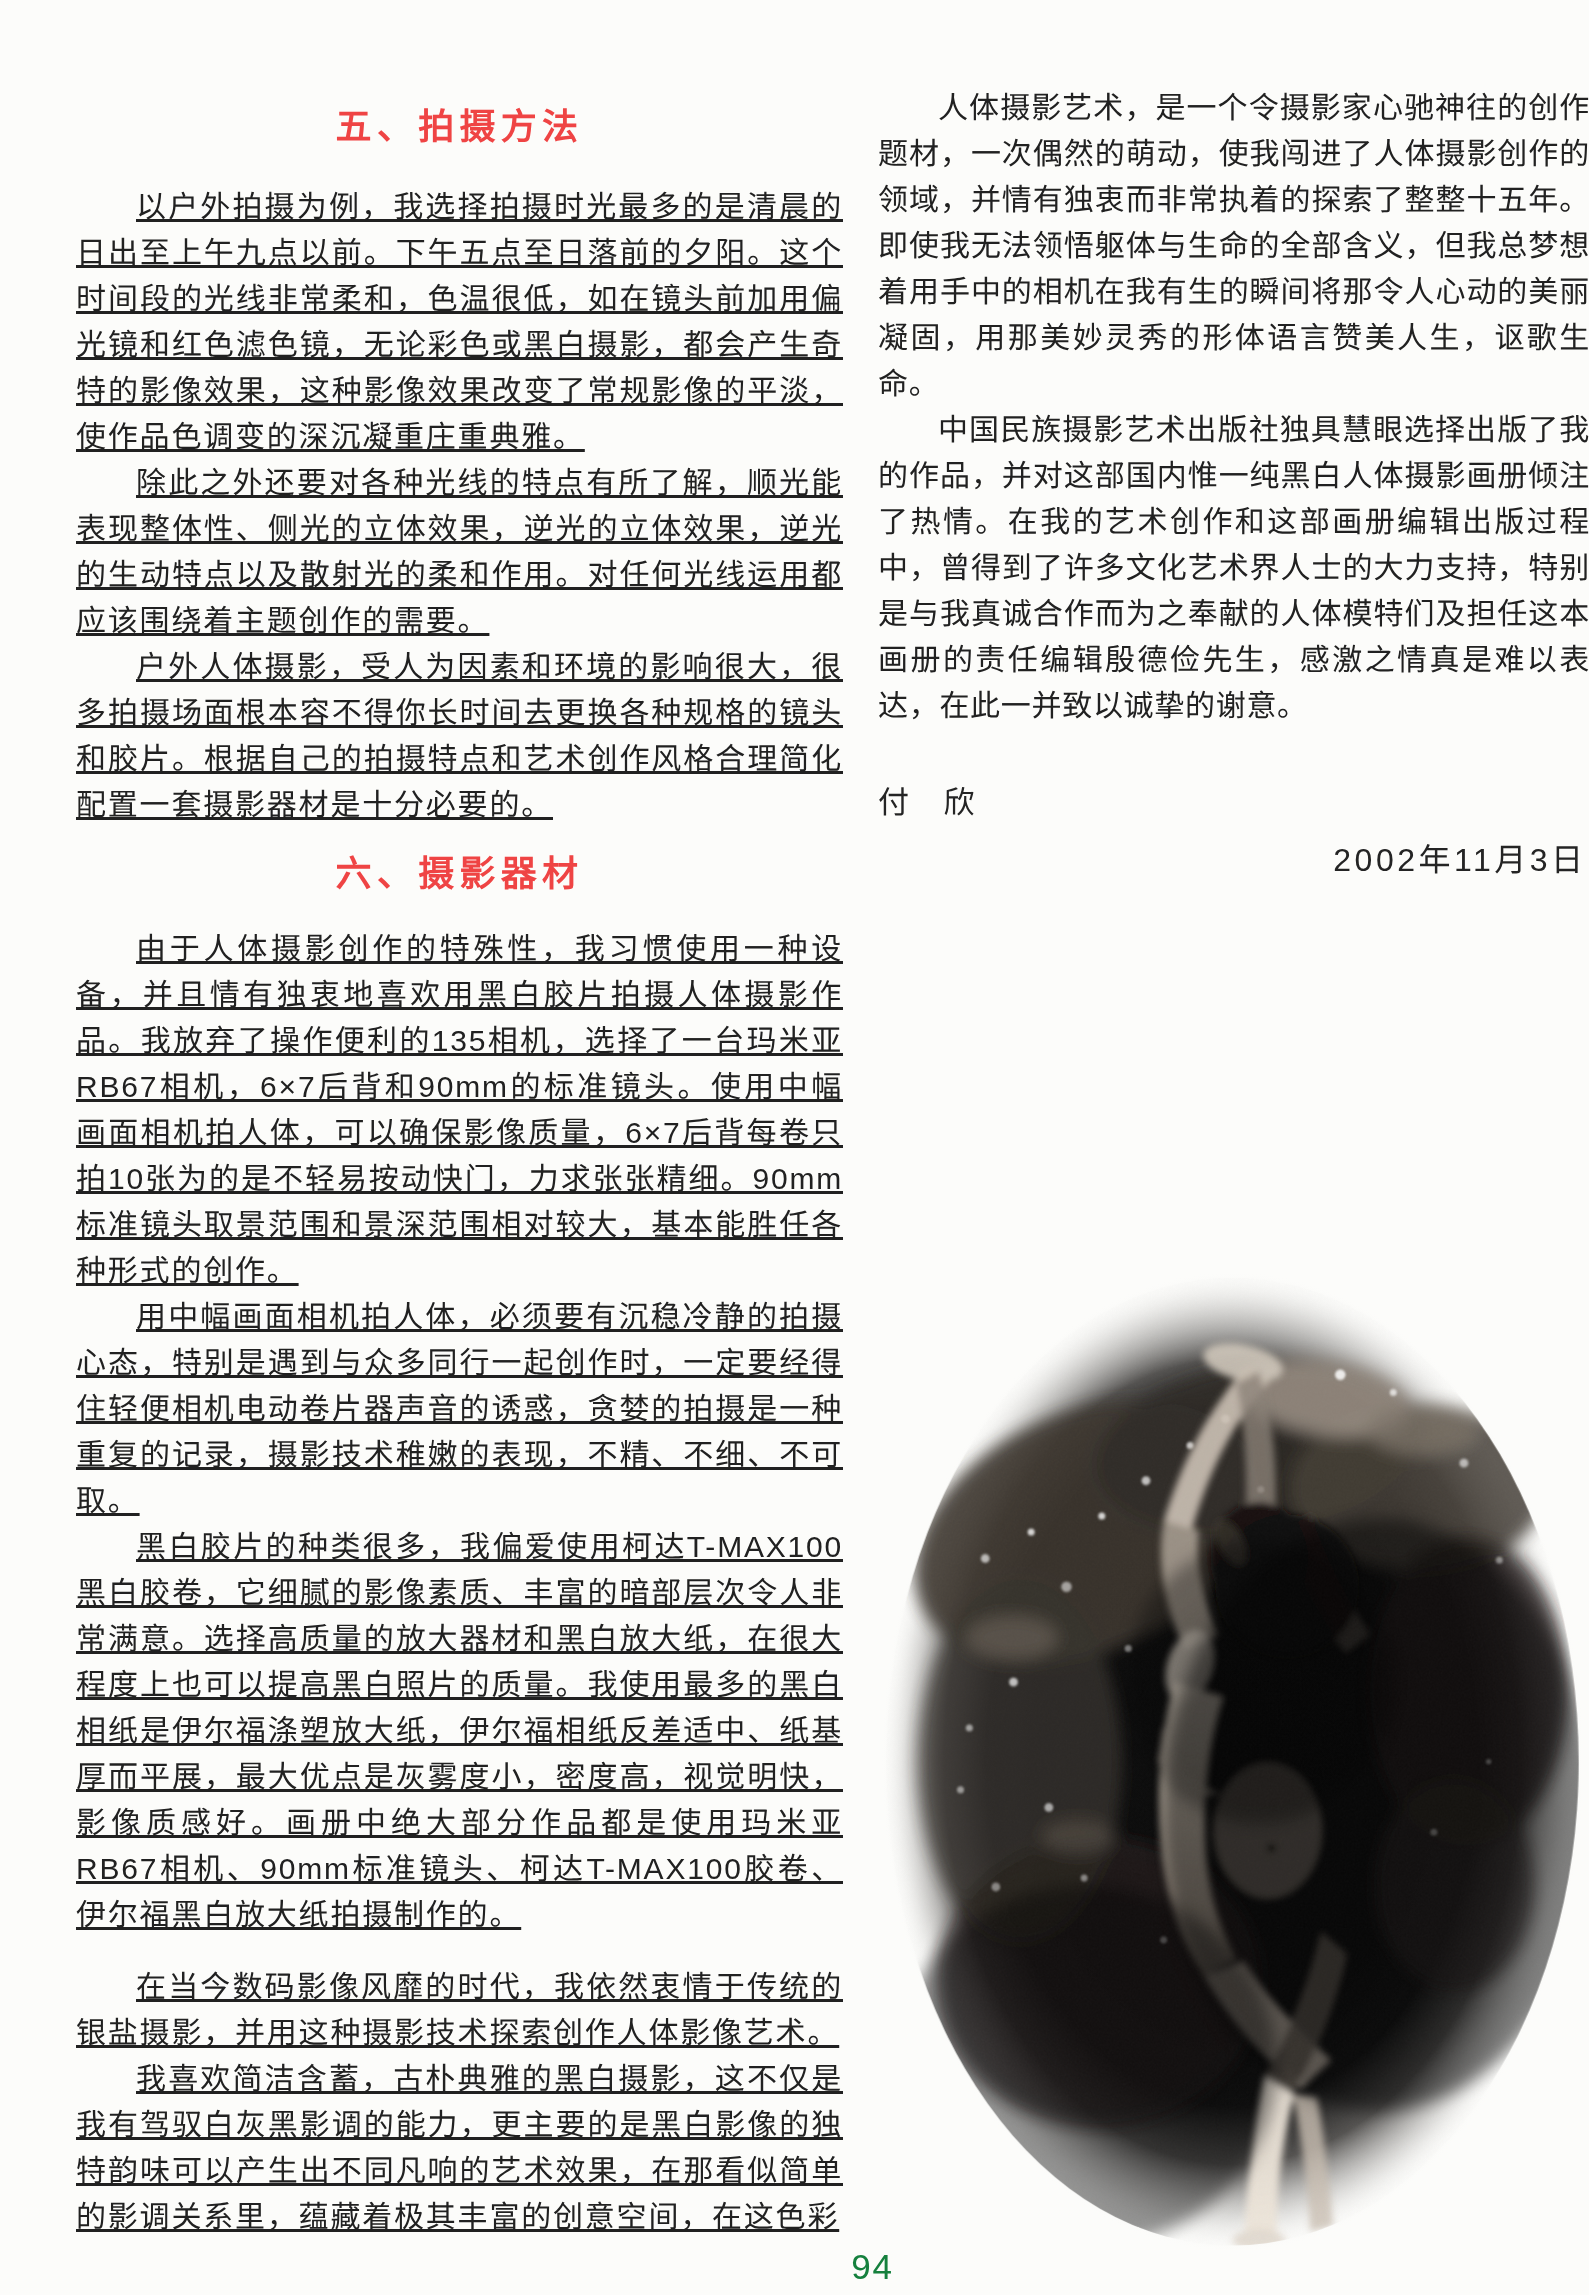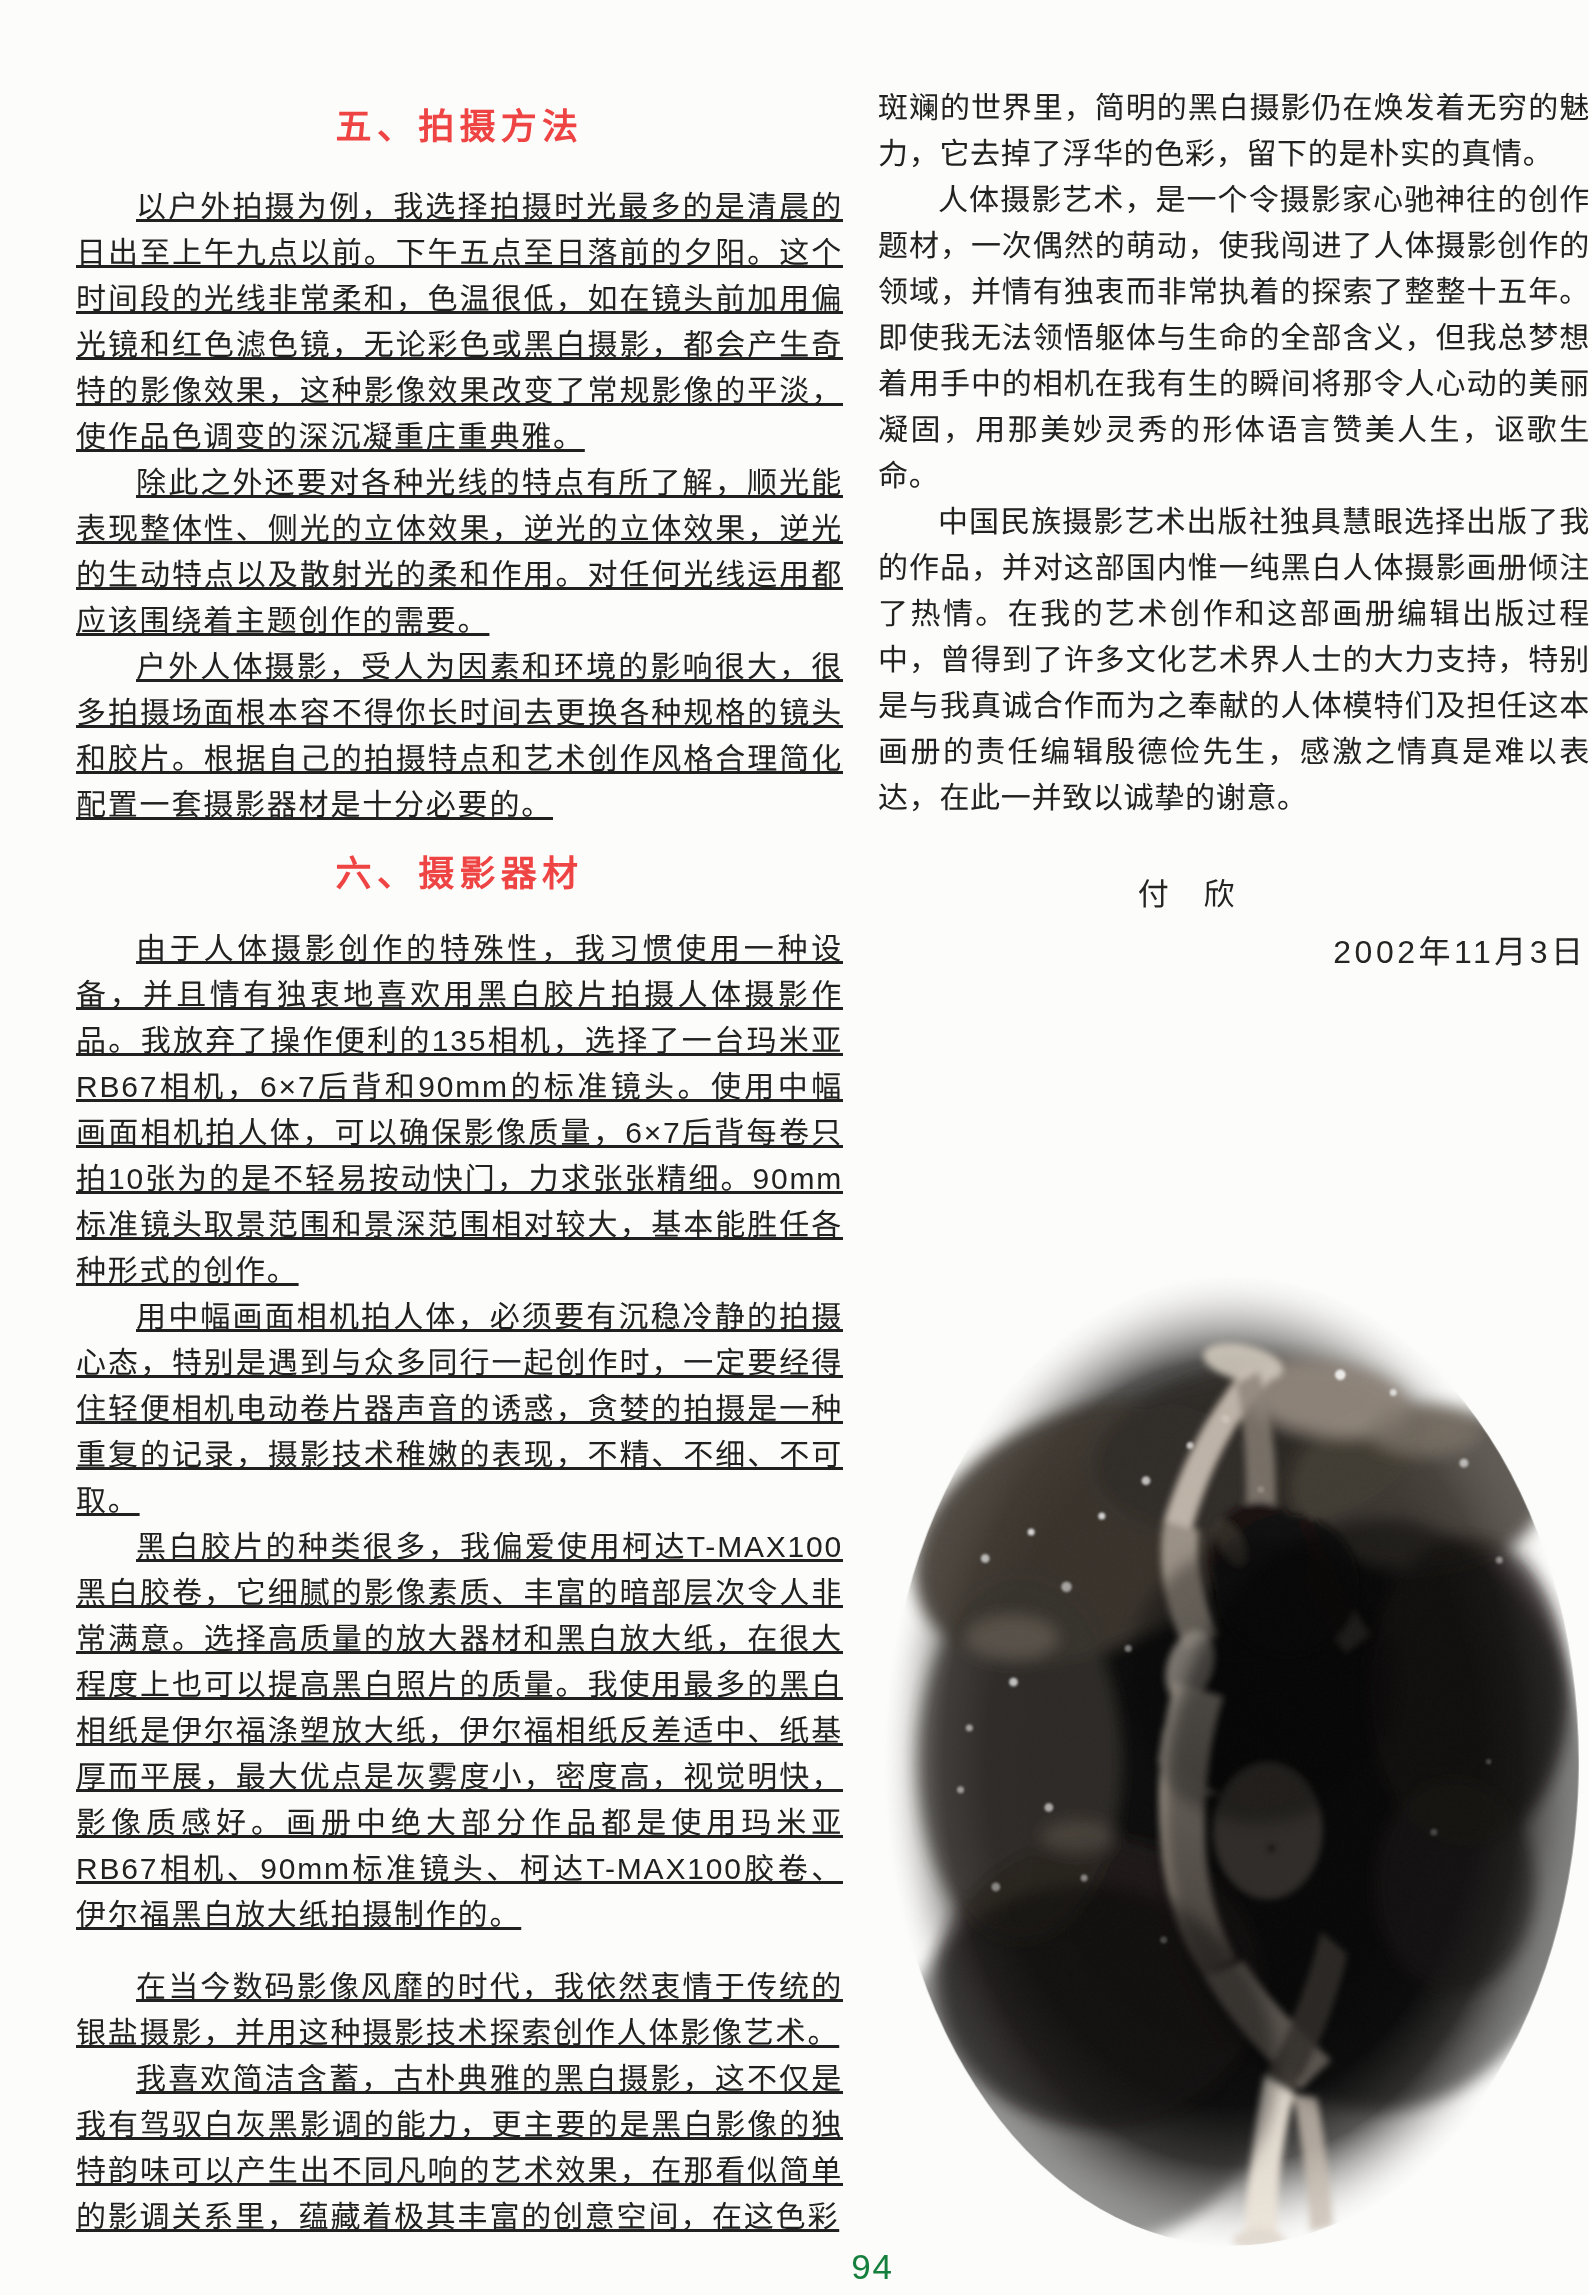--- a/index.html
+++ b/index.html
@@ -35,21 +35,21 @@
     font-weight:700;
     letter-spacing:5.3px;
     text-align:center;
     color:#ef4444;
   }
   h2.section-heading.second{margin:16px 0 30px 0;}
   .signature{
     margin-top:48px;
     font-size:31px;
     letter-spacing:1.8px;
-    text-align:center;
+    text-align:left;
     padding-right:94px;
     color:#242424;
   }
   .pub-date{
     margin-top:12.4px;
     font-size:32px;
     letter-spacing:3.5px;
     text-align:right;
     padding-right:3.5px;
     color:#242424;
@@ -83,21 +83,20 @@
 
     <h2 class="section-heading second">六、摄影器材</h2>
     <p class="indent">由于人体摄影创作的特殊性，我习惯使用一种设备，并且情有独衷地喜欢用黑白胶片拍摄人体摄影作品。我放弃了操作便利的135相机，选择了一台玛米亚RB67相机，6×7后背和90mm的标准镜头。使用中幅画面相机拍人体，可以确保影像质量，6×7后背每卷只拍10张为的是不轻易按动快门，力求张张精细。90mm标准镜头取景范围和景深范围相对较大，基本能胜任各种形式的创作。</p>
     <p class="indent">用中幅画面相机拍人体，必须要有沉稳冷静的拍摄心态，特别是遇到与众多同行一起创作时，一定要经得住轻便相机电动卷片器声音的诱惑，贪婪的拍摄是一种重复的记录，摄影技术稚嫩的表现，不精、不细、不可取。</p>
     <p class="indent">黑白胶片的种类很多，我偏爱使用柯达T-MAX100黑白胶卷，它细腻的影像素质、丰富的暗部层次令人非常满意。选择高质量的放大器材和黑白放大纸，在很大程度上也可以提高黑白照片的质量。我使用最多的黑白相纸是伊尔福涤塑放大纸，伊尔福相纸反差适中、纸基厚而平展，最大优点是灰雾度小，密度高，视觉明快，影像质感好。画册中绝大部分作品都是使用玛米亚RB67相机、90mm标准镜头、柯达T-MAX100胶卷、伊尔福黑白放大纸拍摄制作的。</p>
     <p class="indent gap-before">在当今数码影像风靡的时代，我依然衷情于传统的银盐摄影，并用这种摄影技术探索创作人体影像艺术。</p>
     <p class="indent">我喜欢简洁含蓄，古朴典雅的黑白摄影，这不仅是我有驾驭白灰黑影调的能力，更主要的是黑白影像的独特韵味可以产生出不同凡响的艺术效果，在那看似简单的影调关系里，蕴藏着极其丰富的创意空间，在这色彩</p>
   </div>
 
   <div class="col col-right">
-    <p class="noindent">斑斓的世界里，简明的黑白摄影仍在焕发着无穷的魅力，它去掉了浮华的色彩，留下的是朴实的真情。</p>
     <p class="indent">人体摄影艺术，是一个令摄影家心驰神往的创作题材，一次偶然的萌动，使我闯进了人体摄影创作的领域，并情有独衷而非常执着的探索了整整十五年。即使我无法领悟躯体与生命的全部含义，但我总梦想着用手中的相机在我有生的瞬间将那令人心动的美丽凝固，用那美妙灵秀的形体语言赞美人生，讴歌生命。</p>
     <p class="indent">中国民族摄影艺术出版社独具慧眼选择出版了我的作品，并对这部国内惟一纯黑白人体摄影画册倾注了热情。在我的艺术创作和这部画册编辑出版过程中，曾得到了许多文化艺术界人士的大力支持，特别是与我真诚合作而为之奉献的人体模特们及担任这本画册的责任编辑殷德俭先生，感激之情真是难以表达，在此一并致以诚挚的谢意。</p>
     <div class="signature">付　欣</div>
     <div class="pub-date">2002年11月3日</div>
   </div>
 
   <div class="photo-wrap" role="img" aria-label="黑白人体摄影作品：岩石前站立、双臂上举的人体，椭圆形晕影渐隐于白色页面">
     <svg viewBox="0 0 800 1155" xmlns="http://www.w3.org/2000/svg">
       <defs>
         <radialGradient id="g-vig" cx="0.5" cy="0.5" r="0.5">

